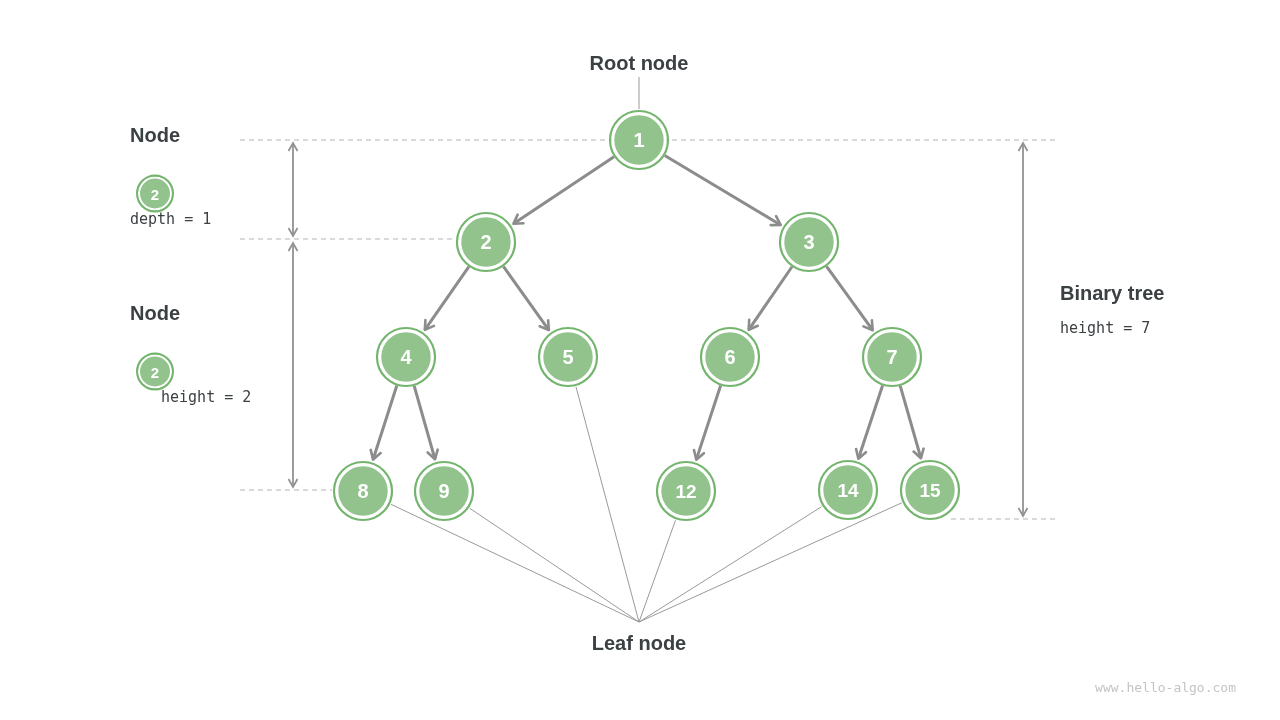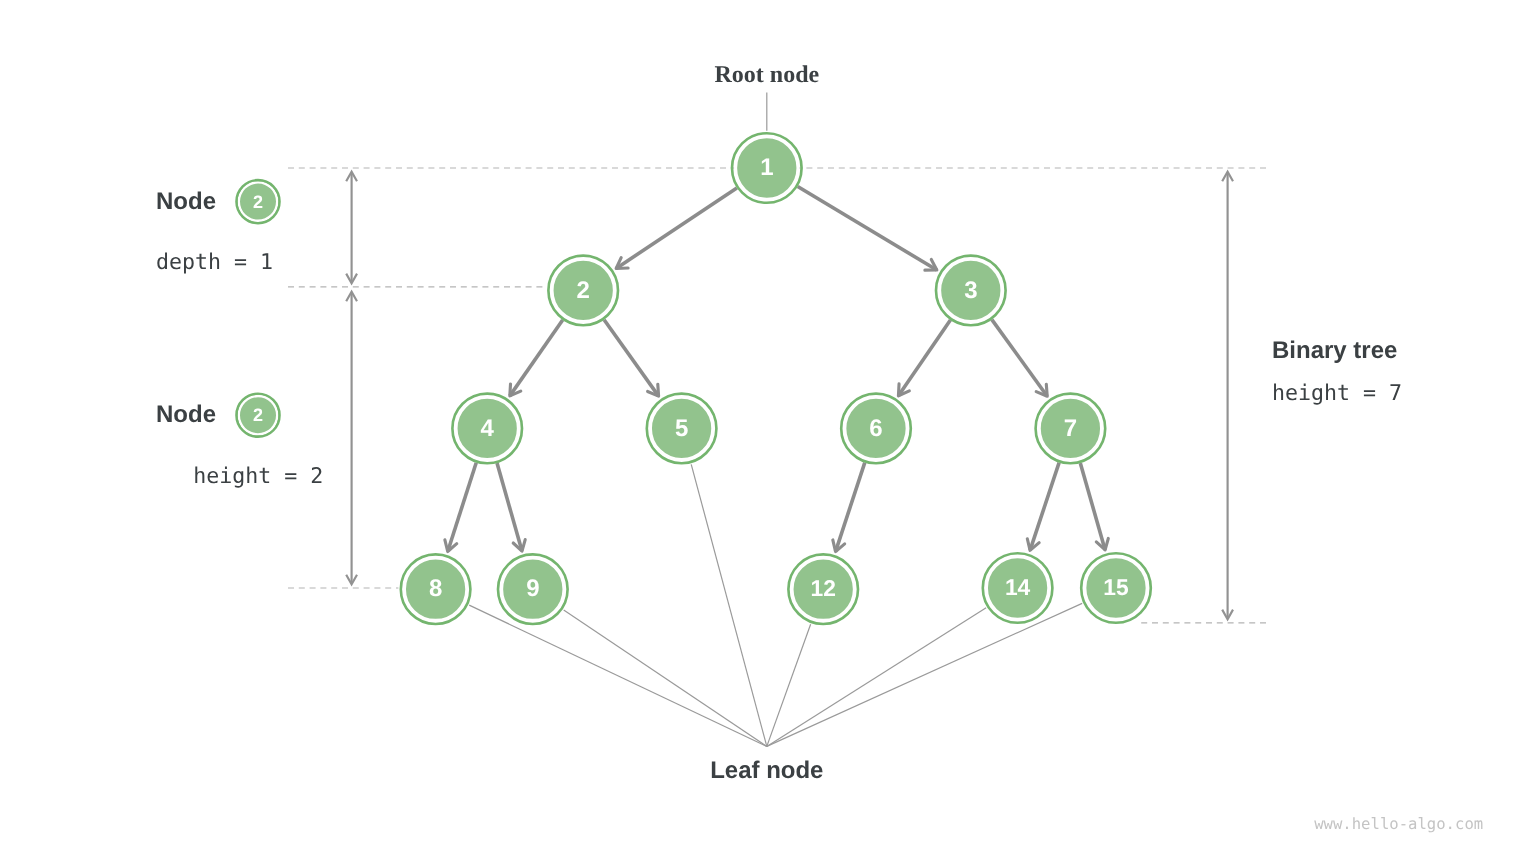--- a/index.html
+++ b/index.html
@@ -7,24 +7,24 @@
     position:relative;width:1280px;height:720px;background:#ffffff;overflow:hidden;
     font-family:"Liberation Sans",sans-serif;
   }
   #tree-svg{position:absolute;left:0;top:0;}
   .lbl{
     position:absolute;color:#3b4043;font-weight:bold;font-size:20px;
     white-space:nowrap;transform:translate(-50%,-50%);
   }
   .mono{
     position:absolute;color:#3b4043;font-family:"DejaVu Sans Mono",monospace;
-    font-size:18px;white-space:nowrap;transform:translateY(-50%);
+    font-size:15px;white-space:nowrap;transform:translateY(-50%);
   }
   .note-row{
-    position:absolute;display:flex;align-items:center;gap:16px;transform:translateY(-50%);
+    position:absolute;display:flex;align-items:center;gap:28px;transform:translateY(-50%);flex-direction:column;
   }
   .note-row .word{color:#3b4043;font-weight:bold;font-size:20px;}
   .badge{
     width:34px;height:34px;border-radius:50%;
     background:#92c38d;border:2px solid #74b56e;
     box-shadow:inset 0 0 0 2px #ffffff;
     display:flex;align-items:center;justify-content:center;
     color:#ffffff;font-weight:bold;font-size:15px;
   }
   .watermark{
@@ -139,21 +139,21 @@
           <text x="848" y="490" fill="#ffffff" text-anchor="middle" dominant-baseline="central" font-family="&quot;Liberation Sans&quot;, sans-serif" font-weight="bold" font-size="19">14</text>
         </g>
         <g>
           <circle cx="930" cy="490" r="29" fill="none" stroke="#74b56e" stroke-width="2.2"></circle>
           <circle cx="930" cy="490" r="26" fill="#92c38d" stroke="#ffffff" stroke-width="2.6"></circle>
           <text x="930" y="490" fill="#ffffff" text-anchor="middle" dominant-baseline="central" font-family="&quot;Liberation Sans&quot;, sans-serif" font-weight="bold" font-size="19">15</text>
         </g>
       </g>
   </svg>
 
-  <div class="lbl" style="left:639px;top:63px;font-family:Liberation Serif, serif;">Root node</div>
+  <div class="lbl" style="left:639px;top:63px;">Root node</div>
 
   <div class="lbl" style="left:639px;top:643px;">Leaf node</div>
 
   <div class="note-row" style="left:130px;top:168px;">
     <span class="word">Node</span>
     <span class="badge">2</span>
   </div>
   <div class="mono" style="left:130px;top:219px;">depth = 1</div>
 
   <div class="note-row" style="left:130px;top:346px;">

